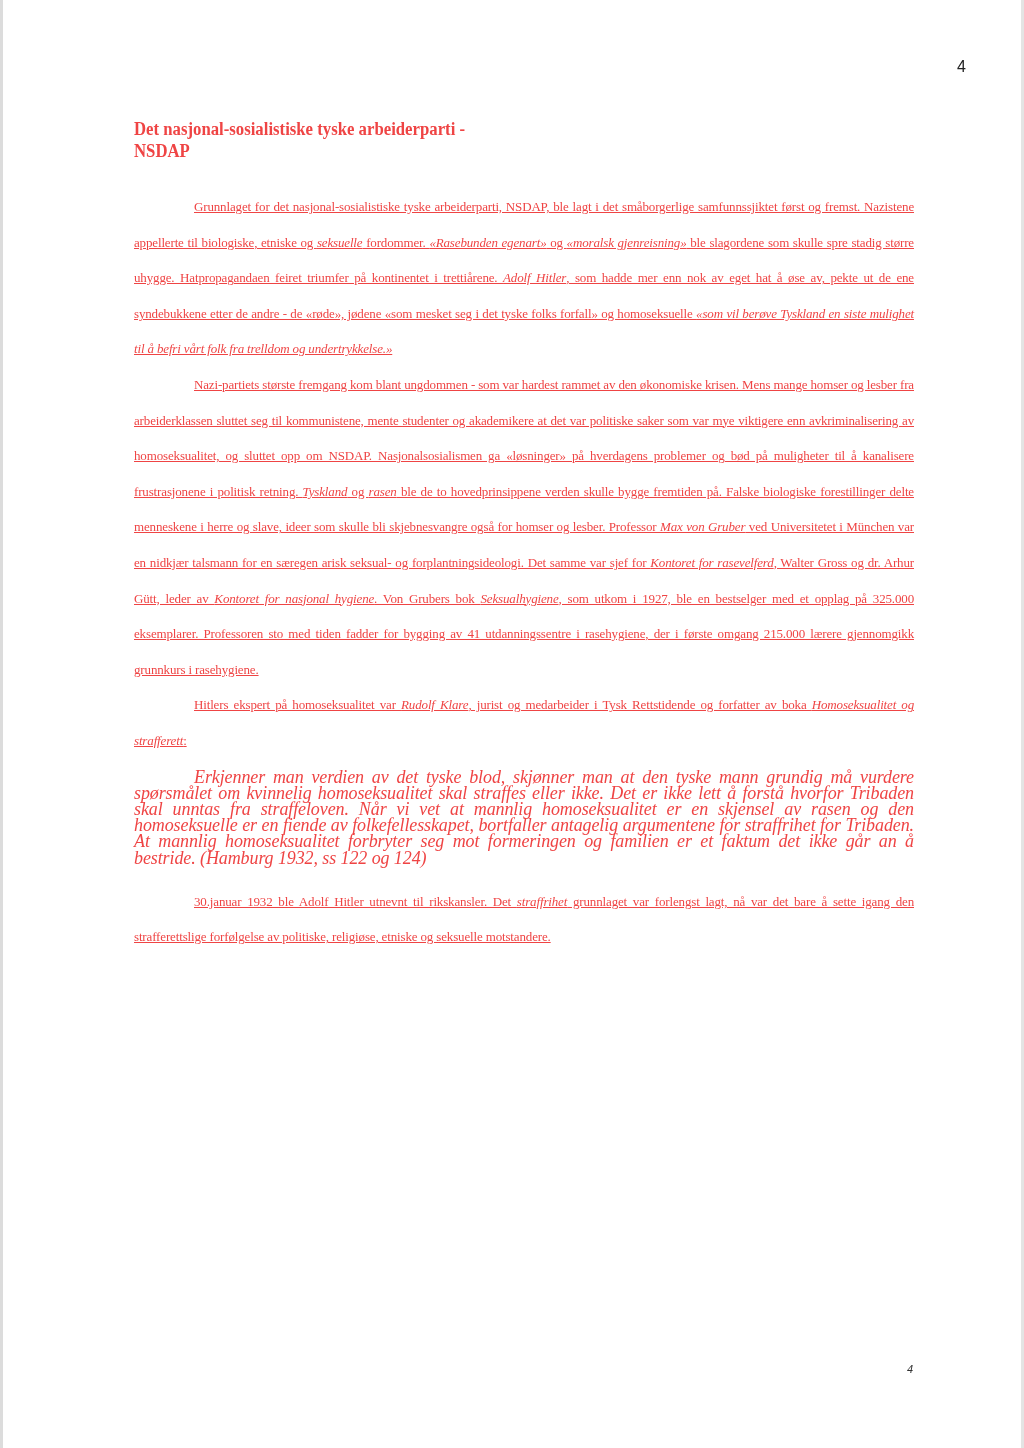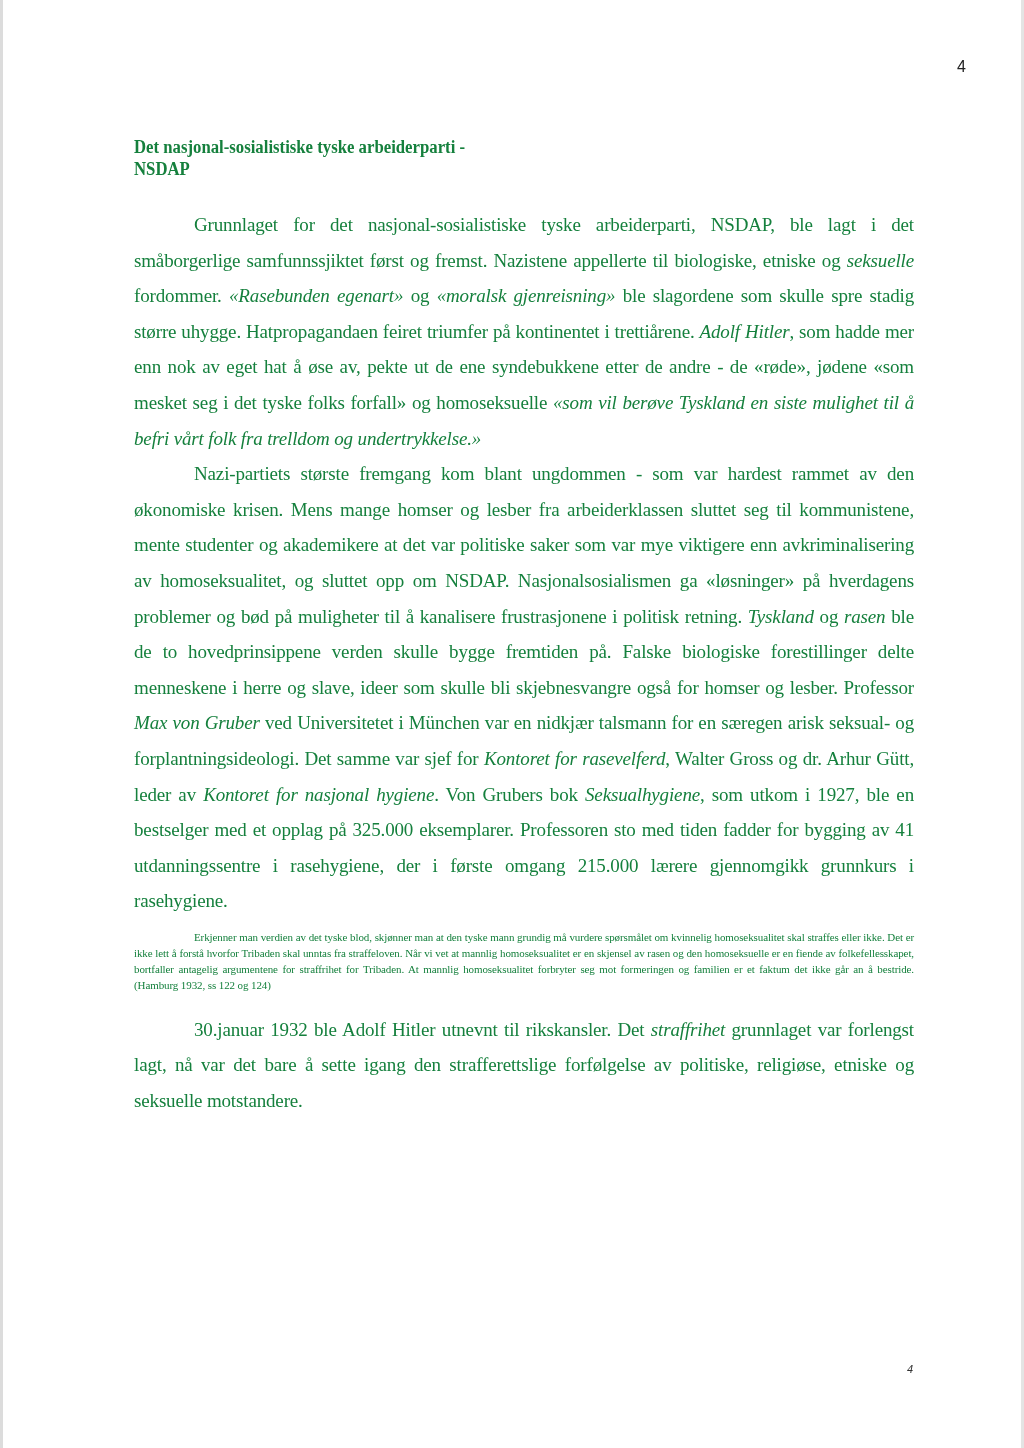--- a/index.html
+++ b/index.html
@@ -9,39 +9,40 @@
       background: #ffffff;
       border-left: 3px solid #dcdcdc;
       border-right: 3px solid #e4e4e4;
       box-sizing: border-box;
     }
     .page-number {
       position: absolute; top: 58px; left: 954px;
       font-family: "Liberation Sans", sans-serif; font-size: 16px; color: #222;
     }
     .content {
-      position: absolute; left: 131px; top: 136px; width: 780px;
-      font-family: "Liberation Serif", serif; color: #15803d;
+      position: absolute; left: 131px; top: 118px; width: 780px;
+      font-family: "Liberation Serif", serif; color: #ef4444;
     }
     .heading {
       font-family: "Liberation Serif", serif;
       font-weight: bold; font-size: 18px; line-height: 22px;
       margin: 0 0 27px 0;
       transform: scaleX(0.93); transform-origin: left top;
     }
     .para {
-      font-size: 19px; line-height: 35.6px; text-align: justify;
+      font-size: 13px; line-height: 35.6px; text-align: justify;
       text-indent: 60px; margin: 0;
       letter-spacing: -0.15px;
+      text-decoration: underline;
     }
     .para.first { margin-top: 0; }
     .para .it, .quote .it { font-style: italic; }
     .quote {
-      font-size: 11px; line-height: 16.2px; text-align: justify;
-      text-indent: 60px; margin: 10px 0 18px 0; letter-spacing: -0.1px;
+      font-size: 18px; line-height: 16.2px; text-align: justify;
+      text-indent: 60px; margin: 10px 0 18px 0; letter-spacing: -0.1px; font-style: italic;
     }
     .footer-mark {
       position: absolute; left: 904px; top: 1363px;
       font-family: "Liberation Sans", sans-serif; font-style: italic;
       font-size: 11px; color: #333;
     }
   </style>
 </head>
 <body>
 
@@ -49,20 +50,21 @@
   <div class="page-number">4</div>
 
   <div class="content">
     <h1 class="heading">
       <span>Det nasjonal-sosialistiske tyske arbeiderparti -</span><br>
       <span>NSDAP</span>
     </h1>
 
     <p class="para first"><span>Grunnlaget for det nasjonal-sosialistiske tyske arbeiderparti, NSDAP, ble lagt i det småborgerlige samfunnssjiktet først og fremst. Nazistene appellerte til biologiske, etniske og </span><span class="it">seksuelle</span><span> fordommer. </span><span class="it">«Rasebunden egenart»</span><span> og </span><span class="it">«moralsk gjenreisning»</span><span> ble slagordene som skulle spre stadig større uhygge. Hatpropagandaen feiret triumfer på kontinentet i trettiårene. </span><span class="it">Adolf Hitler</span><span>, som hadde mer enn nok av eget hat å øse av, pekte ut de ene syndebukkene etter de andre - de «røde», jødene «som mesket seg i det tyske folks forfall» og homoseksuelle </span><span class="it">«som vil berøve Tyskland en siste mulighet til å befri vårt folk fra trelldom og undertrykkelse.»</span></p>
     <p class="para"><span>Nazi-partiets største fremgang kom blant ungdommen - som var hardest rammet av den økonomiske krisen. Mens mange homser og lesber fra arbeiderklassen sluttet seg til kommunistene, mente studenter og akademikere at det var politiske saker som var mye viktigere enn avkriminalisering av homoseksualitet, og sluttet opp om NSDAP. Nasjonalsosialismen ga «løsninger» på hverdagens problemer og bød på muligheter til å kanalisere frustrasjonene i politisk retning. </span><span class="it">Tyskland</span><span> og </span><span class="it">rasen</span><span> ble de to hovedprinsippene verden skulle bygge fremtiden på. Falske biologiske forestillinger delte menneskene i herre og slave, ideer som skulle bli skjebnesvangre også for homser og lesber. Professor </span><span class="it">Max von Gruber</span><span> ved Universitetet i München var en nidkjær talsmann for en særegen arisk seksual- og forplantningsideologi. Det samme var sjef for </span><span class="it">Kontoret for rasevelferd</span><span>, Walter Gross og dr. Arhur Gütt, leder av </span><span class="it">Kontoret for nasjonal hygiene</span><span>. Von Grubers bok </span><span class="it">Seksualhygiene</span><span>, som utkom i 1927, ble en bestselger med et opplag på 325.000 eksemplarer. Professoren sto med tiden fadder for bygging av 41 utdanningssentre i rasehygiene, der i første omgang 215.000 lærere gjennomgikk grunnkurs i rasehygiene.</span></p>
+    <p class="para"><span>Hitlers ekspert på homoseksualitet var </span><span class="it">Rudolf Klare</span><span>, jurist og medarbeider i Tysk Rettstidende og forfatter av boka </span><span class="it">Homoseksualitet og strafferett</span><span>:</span></p>
 
     <blockquote class="quote" style="margin-left:0;margin-right:0;">Erkjenner man verdien av det tyske blod, skjønner man at den tyske mann grundig må vurdere spørsmålet om kvinnelig homoseksualitet skal straffes eller ikke. Det er ikke lett å forstå hvorfor Tribaden skal unntas fra straffeloven. Når vi vet at mannlig homoseksualitet er en skjensel av rasen og den homoseksuelle er en fiende av folkefellesskapet, bortfaller antagelig argumentene for straffrihet for Tribaden. At mannlig homoseksualitet forbryter seg mot formeringen og familien er et faktum det ikke går an å bestride. (Hamburg 1932, ss 122 og 124)</blockquote>
 
     <p class="para"><span>30.januar 1932 ble Adolf Hitler utnevnt til rikskansler. Det </span><span class="it">straffrihet</span><span> grunnlaget var forlengst lagt, nå var det bare å sette igang den strafferettslige forfølgelse av politiske, religiøse, etniske og seksuelle motstandere.</span></p>
   </div>
 
   <div class="footer-mark">4</div>
 </div>
 
 </body></html>

